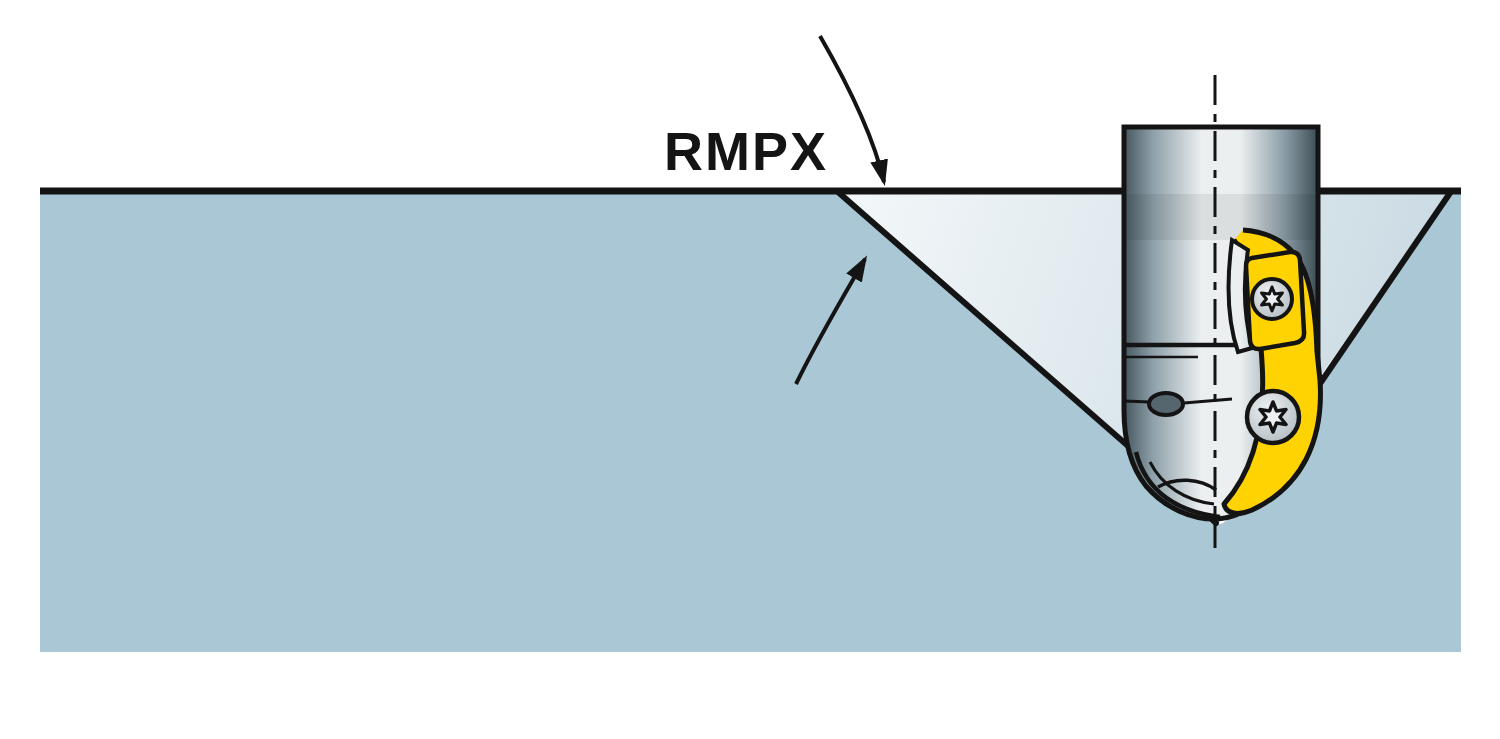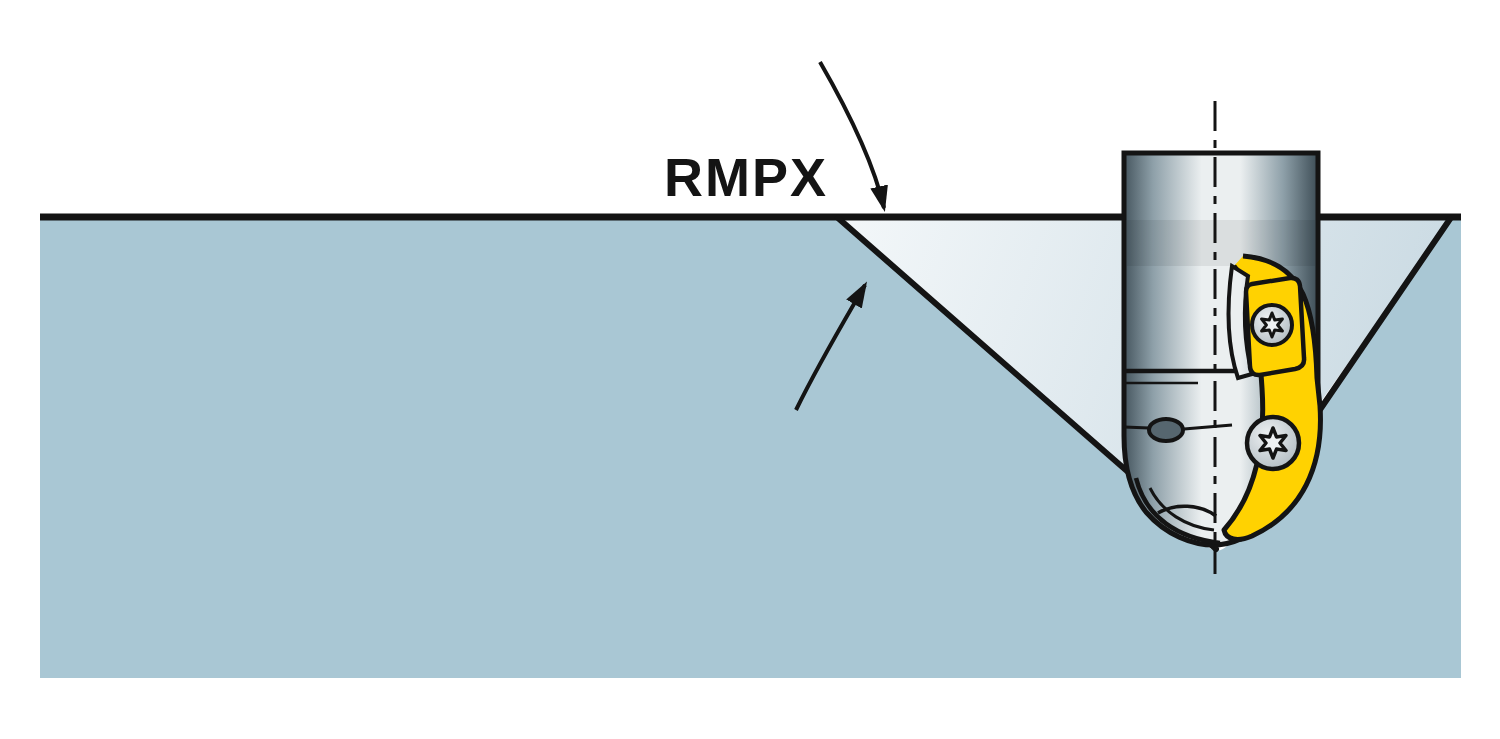--- a/index.html
+++ b/index.html
@@ -1,17 +1,17 @@
 <!DOCTYPE html>
 <html><head>
 <meta charset="utf-8">
 <style>
   html,body{margin:0;padding:0;background:#ffffff;}
   .stage{position:relative;width:1500px;height:652px;background:#ffffff;overflow:hidden;
-         font-family:"Liberation Sans", sans-serif;margin-top:26px;}
+         font-family:"Liberation Sans", sans-serif;}
   svg{display:block;}
   text.rmpx{font-family:"Liberation Sans", sans-serif;font-weight:700;font-size:54px;letter-spacing:2px;}
 </style>
 </head>
 <body>
 
 <div class="stage">
 <svg width="1500" height="739" viewBox="0 0 1500 739">
 
   <defs>

